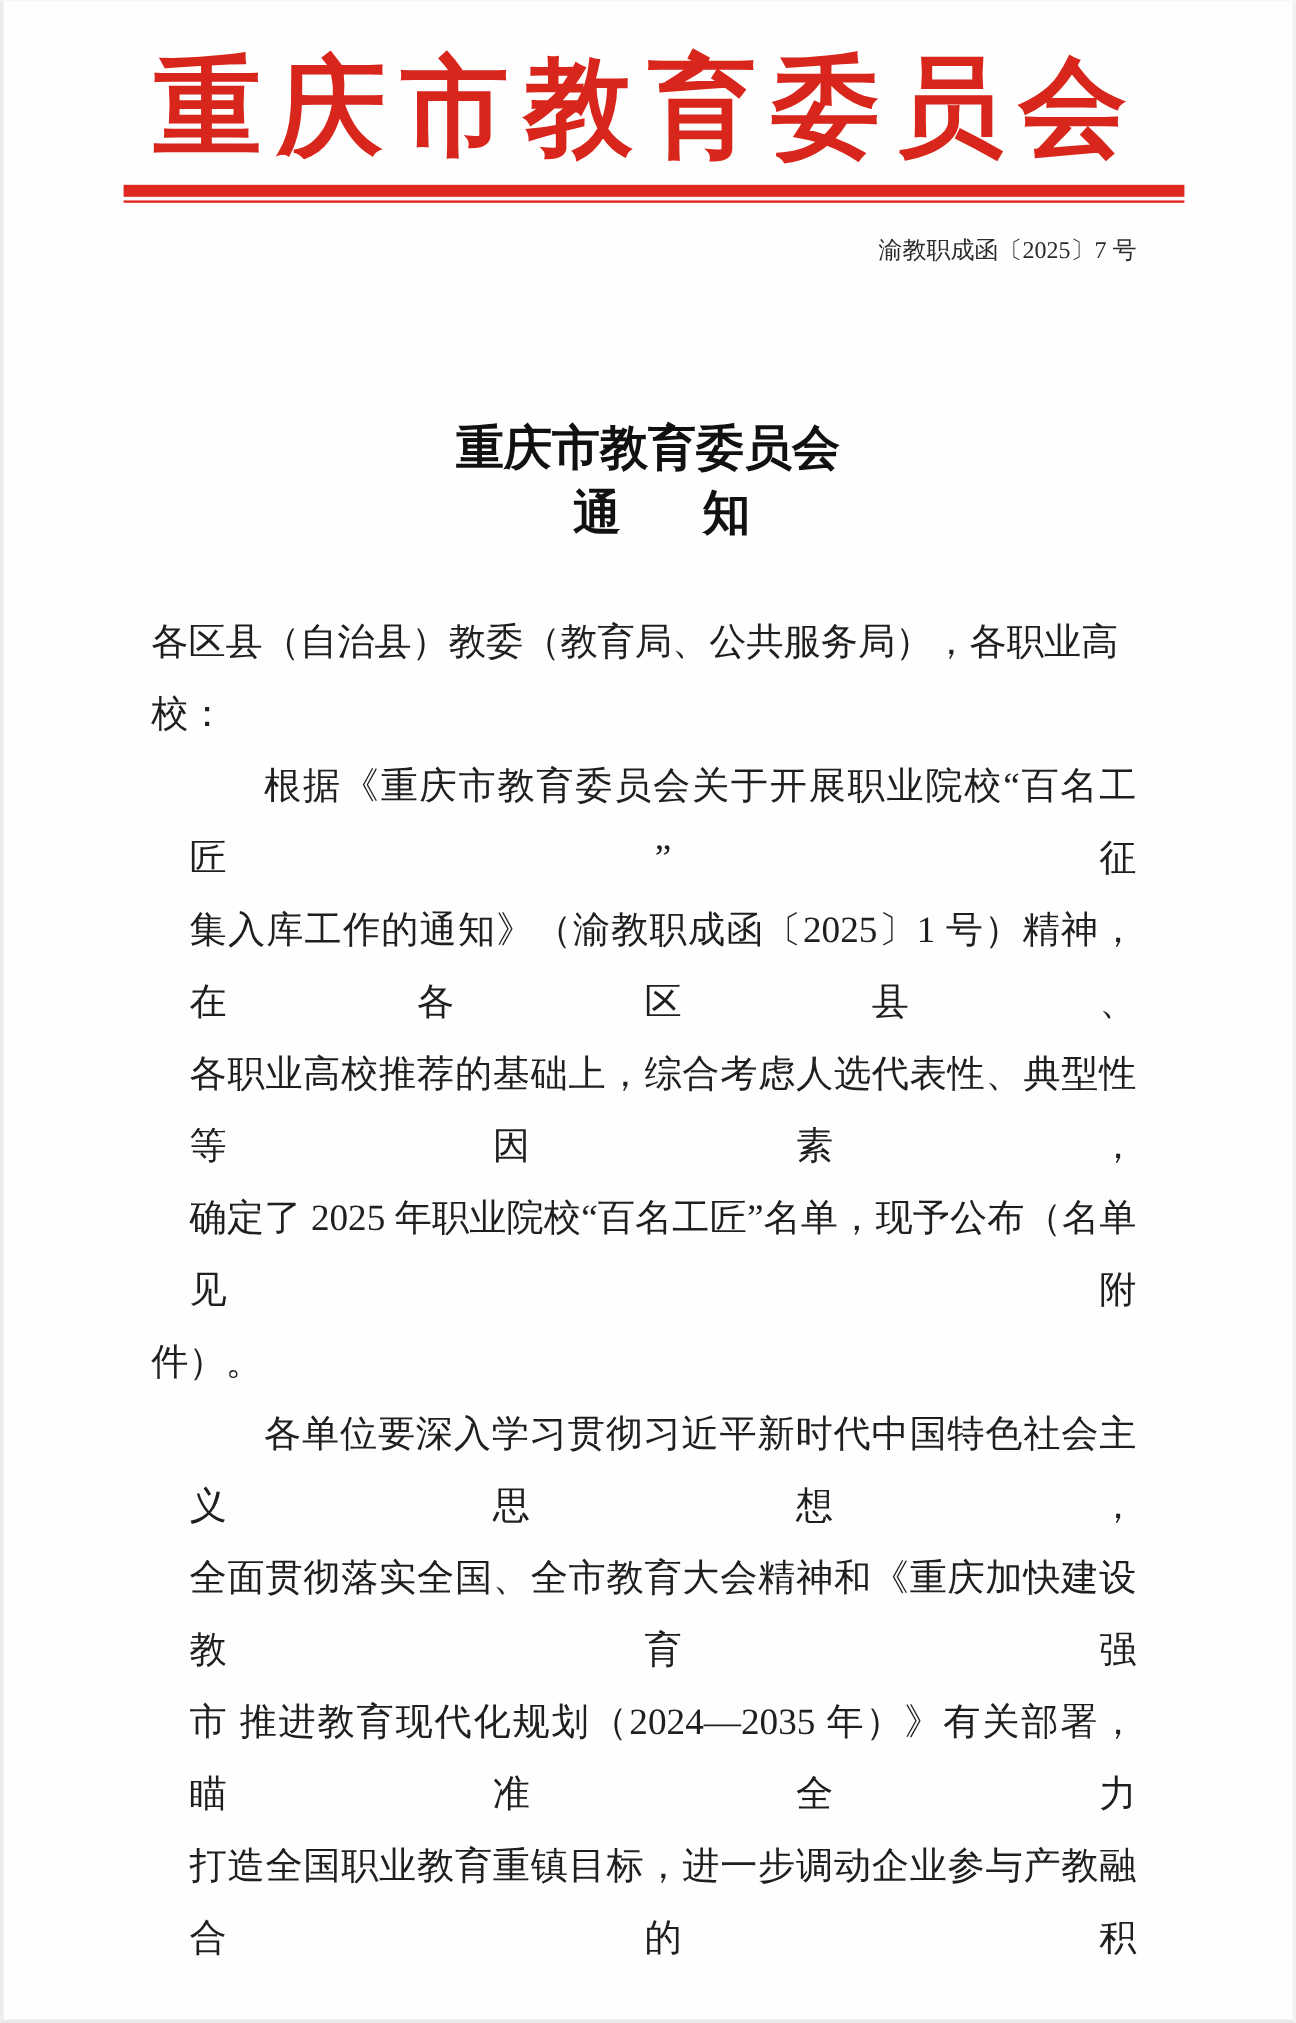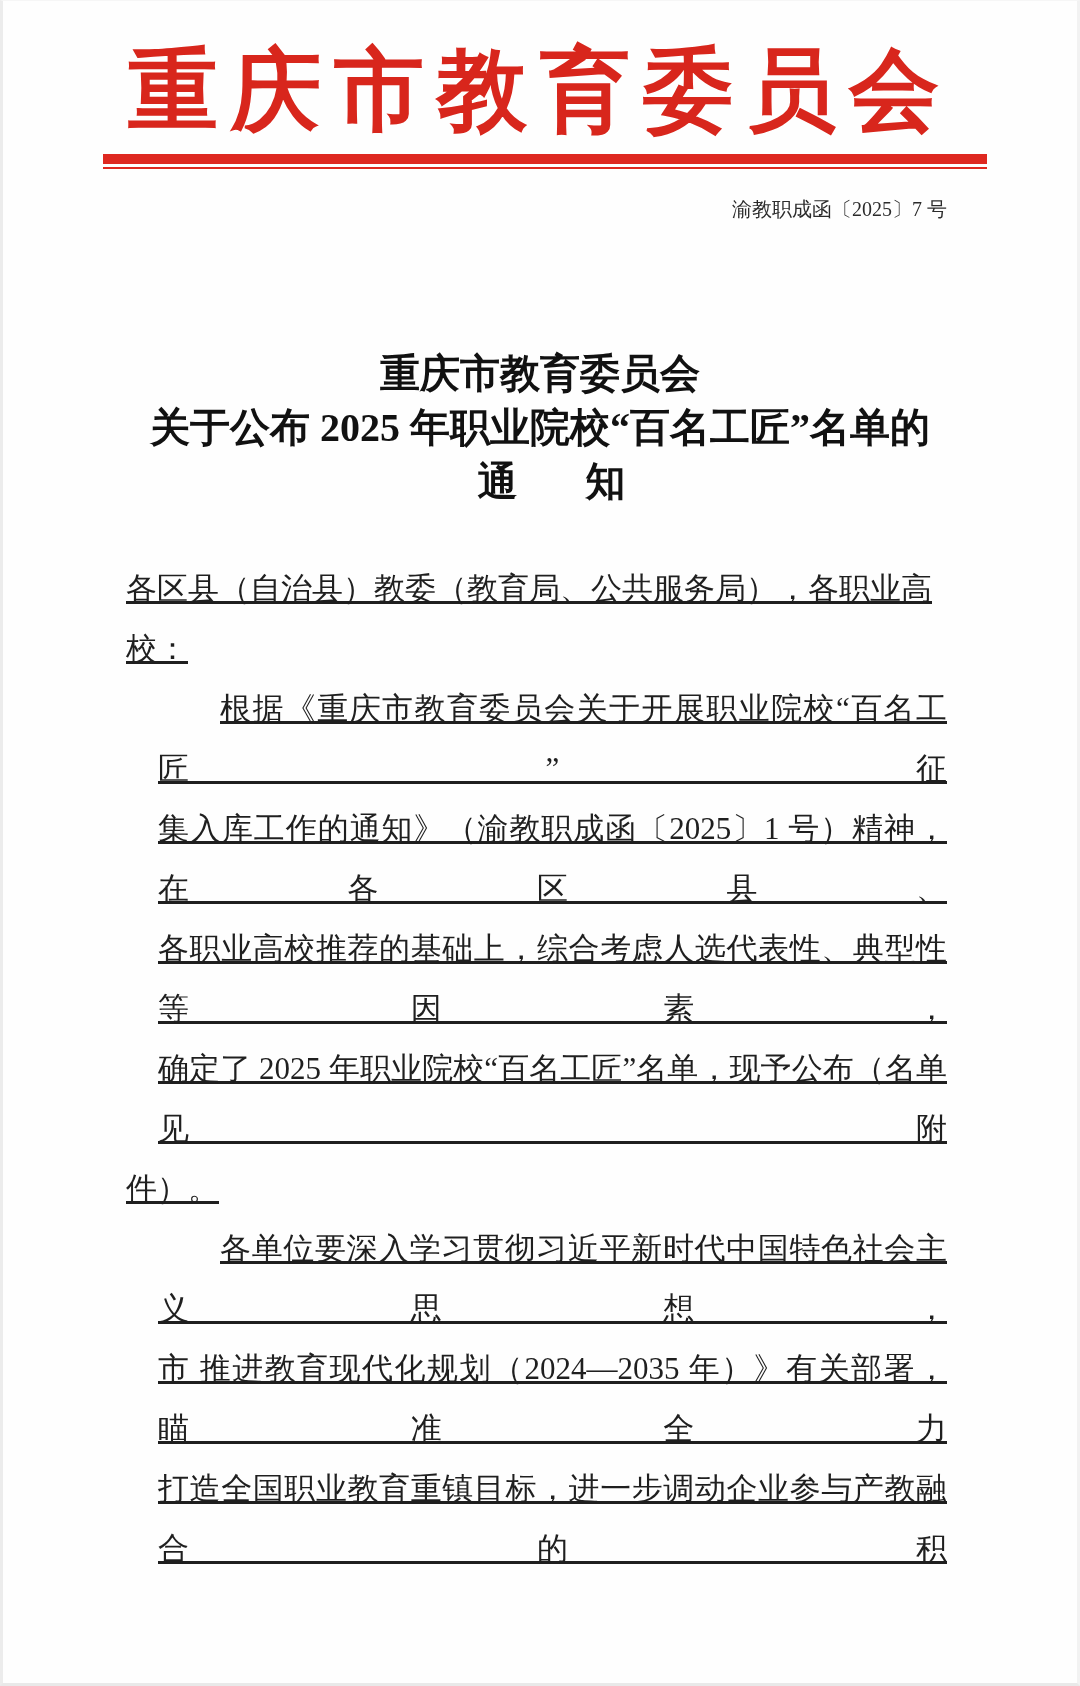--- a/index.html
+++ b/index.html
@@ -57,49 +57,49 @@
   .title-line { font-size: 40px; line-height: 54px; }
   .title-line.last { letter-spacing: 14px; margin-left: 37px; }
 
   
   .body-block {
     margin: 50px 130px 0 123px;   
     font-size: 31px;
     line-height: 60px;
     color: #1f1f1f;
   }
-  .line { min-height: 60px; text-decoration: underline; }
+  .line { min-height: 60px; }
   .line.justify { text-align: justify; text-align-last: justify; margin-left: 32px; }
   .line.indent { text-indent: 62px; }
 </style>
 </head>
 <body>
 
 <div class="page">
 
   <div class="agency-name">重庆市教育委员会</div>
 
   <div class="red-rule"></div>
 
   <div class="doc-number">渝教职成函〔2025〕7 号</div>
 
   <div class="title-block">
     <div class="title-line">重庆市教育委员会</div>
-    <div class="title-line">关于公布 2025 年职业院校“百名工匠”名单的</div>
     <div class="title-line last">通　知</div>
   </div>
 
   <div class="body-block">
     <div class="line">各区县（自治县）教委（教育局、公共服务局），各职业高校：</div>
 
     <div class="line justify indent">根据《重庆市教育委员会关于开展职业院校“百名工匠”征</div>
     <div class="line justify">集入库工作的通知》（渝教职成函〔2025〕1 号）精神，在各区县、</div>
     <div class="line justify">各职业高校推荐的基础上，综合考虑人选代表性、典型性等因素，</div>
     <div class="line justify">确定了 2025 年职业院校“百名工匠”名单，现予公布（名单见附</div>
     <div class="line">件）。</div>
 
     <div class="line justify indent">各单位要深入学习贯彻习近平新时代中国特色社会主义思想，</div>
+    <div class="line justify">全面贯彻落实全国、全市教育大会精神和《重庆加快建设教育强</div>
     <div class="line justify">市 推进教育现代化规划（2024—2035 年）》有关部署，瞄准全力</div>
     <div class="line justify">打造全国职业教育重镇目标，进一步调动企业参与产教融合的积</div>
 
   </div>
 
 </div>
 
 </body></html>

